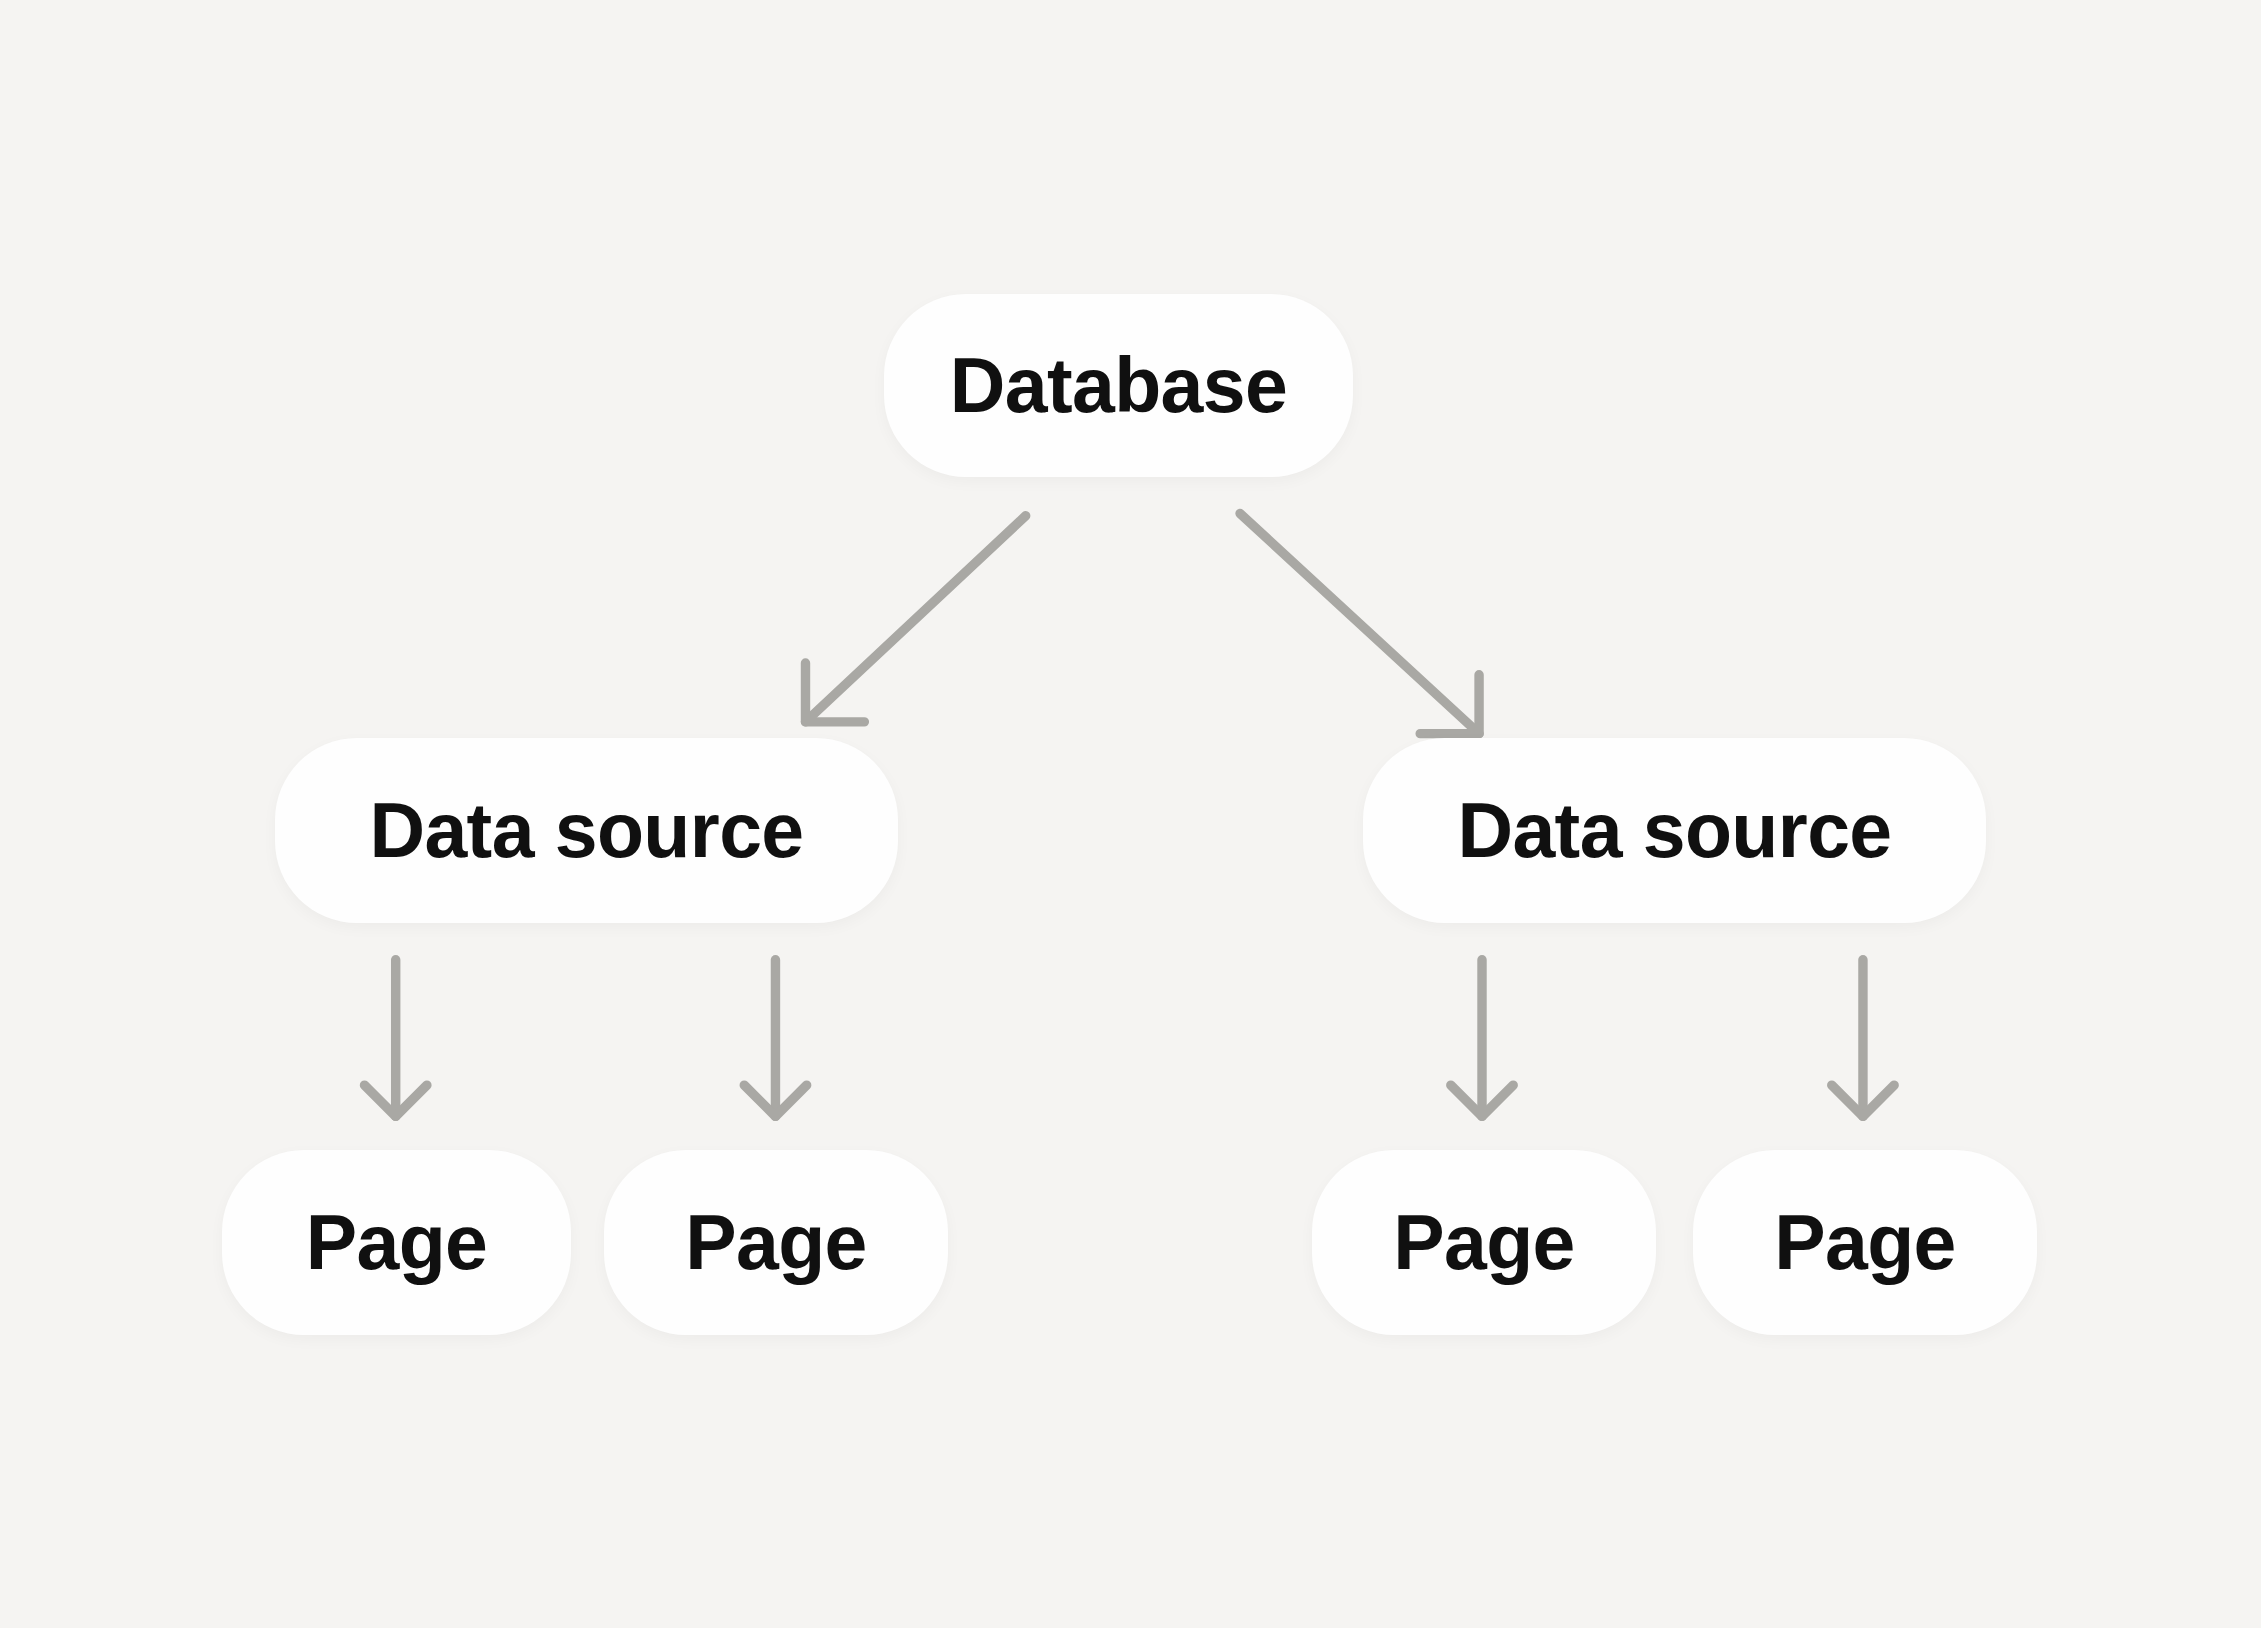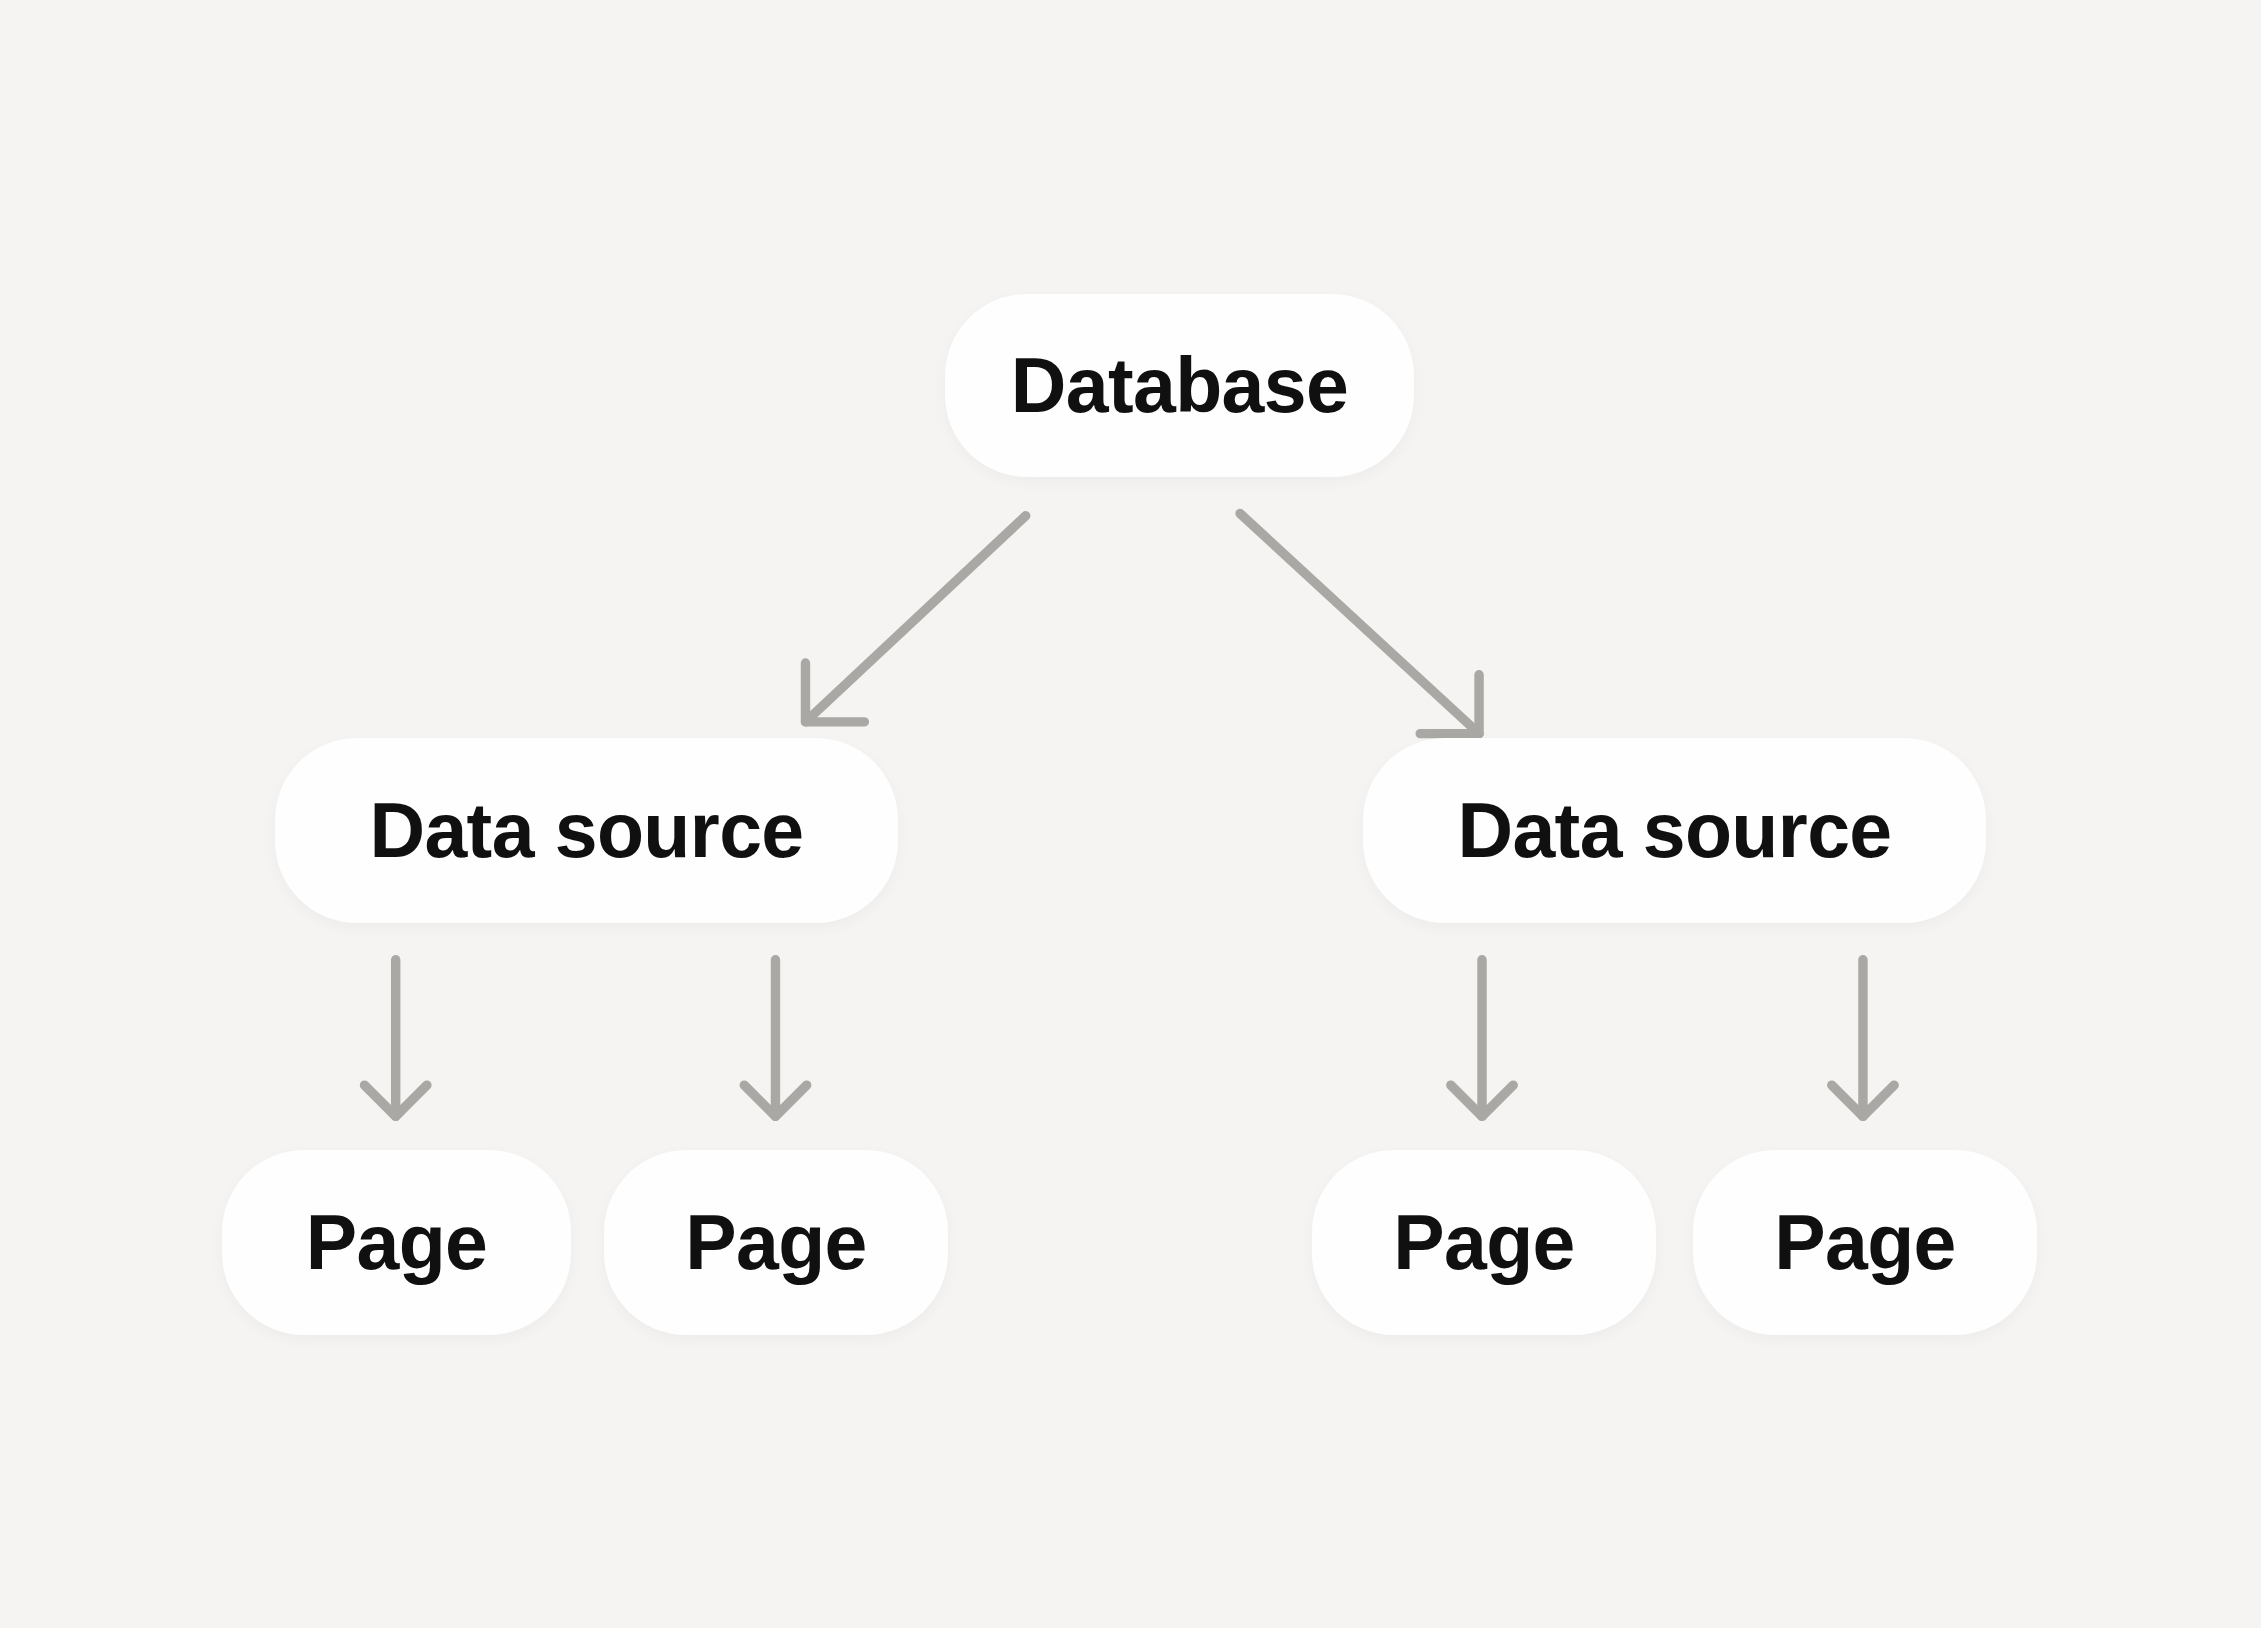--- a/index.html
+++ b/index.html
@@ -44,21 +44,21 @@
     align-items:center;
     justify-content:center;
     font-weight:bold;
     font-size:77px;
     letter-spacing:-0.6px;
     color:var(--text);
     box-shadow:0 4.7px 15.3px rgba(20,20,20,0.035);
     white-space:nowrap;
   }
   
-  .node-database   {left:945px; top:294px;  width:469px;  height:183px;}
+  .node-database   {left:884px; top:294px;  width:469px;  height:183px;}
   
   .node-ds-left    {left:275px;  top:738px; width:623px; height:185px;}
   .node-ds-right   {left:1363px; top:738px; width:623px; height:185px;}
   
   .node-page-1     {left:222px;  top:1150px; width:349px;  height:185px;}
   .node-page-2     {left:604px; top:1150px; width:344px;  height:185px;}
   .node-page-3     {left:1312px; top:1150px; width:344px;  height:185px;}
   .node-page-4     {left:1693px; top:1150px; width:344px;  height:185px;}
 </style>
 </head>

